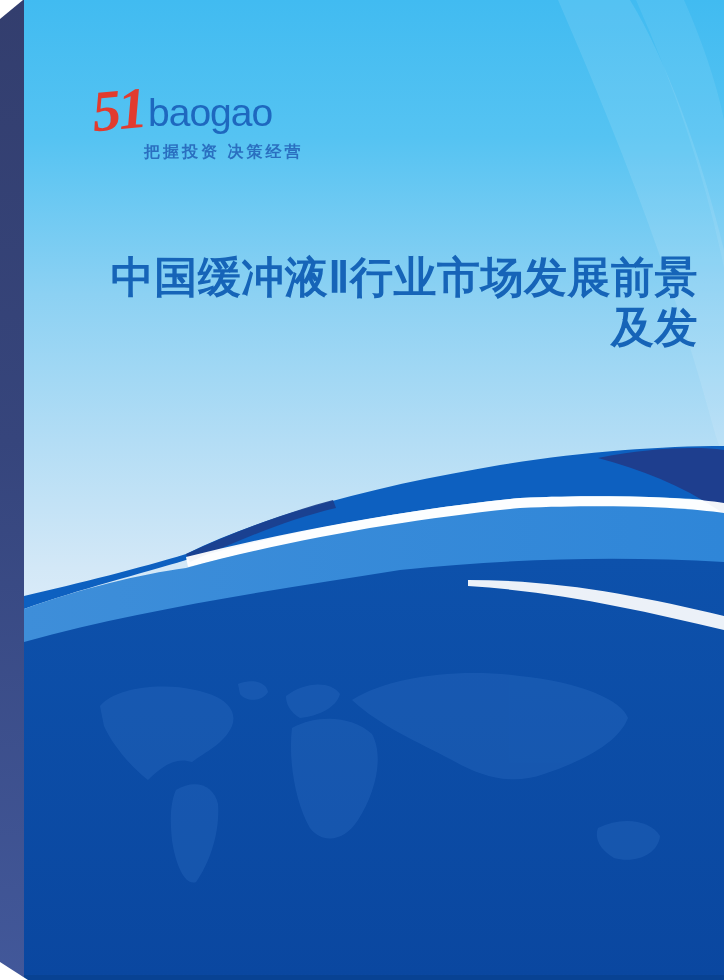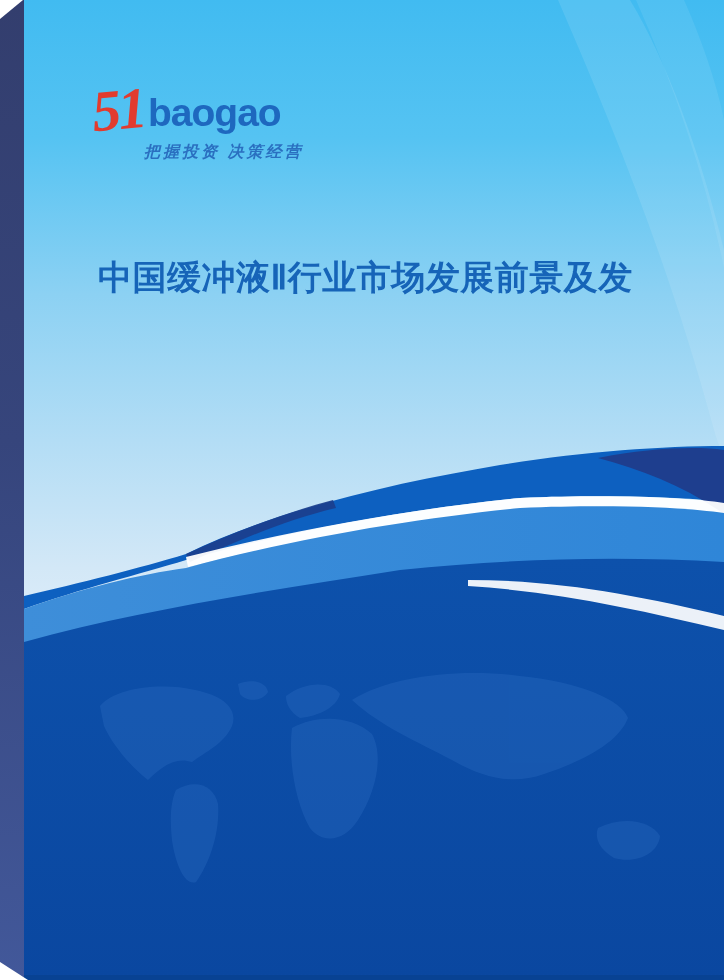--- a/index.html
+++ b/index.html
@@ -12,31 +12,32 @@
   }
   .waves{position:absolute;left:0;top:0;width:724px;height:980px;z-index:2;}
   .logo{position:absolute;left:92px;top:84px;z-index:3;}
   .logo-row{display:flex;align-items:flex-end;}
   .logo-51{
     font-family:"Liberation Serif",serif;font-style:italic;font-weight:bold;
     font-size:58px;line-height:0.9;color:#e23b2e;transform:rotate(-5deg);
     letter-spacing:-3px;margin-right:4px;
   }
   .logo-baogao{
-    font-family:"Liberation Sans",sans-serif;font-weight:bold;font-size:39px;
+    font-family:"Liberation Sans",sans-serif;font-weight:normal;font-size:39px;
     line-height:1;color:#1e68bf;letter-spacing:-1px;padding-bottom:4px;text-align:right;
   }
   .logo-tagline{
-    margin:6px 0 0 52px;font-weight:bold;font-style:italic;font-size:16px;
+    margin:6px 0 0 52px;font-weight:bold;font-size:16px;
     color:#2a6fc0;letter-spacing:3px;white-space:nowrap;
   }
   .title{
     position:absolute;left:98px;top:252px;width:600px;z-index:3;
-    font-weight:bold;font-size:34px;line-height:50px;color:#1664b8;
+    font-weight:bold;font-size:43px;line-height:50px;color:#1664b8;
     letter-spacing:0.5px;
+    text-align:right;
   }
   .spine{
     position:absolute;left:0;top:0;width:24px;height:980px;z-index:5;
     background:linear-gradient(180deg,#333e6e 0%,#36457c 45%,#42589a 100%);
   }
   .fold-top{
     position:absolute;left:0;top:0;width:23px;height:19px;background:#ffffff;
     clip-path:polygon(0 0,100% 0,0 100%);z-index:6;
   }
   .fold-bottom{

